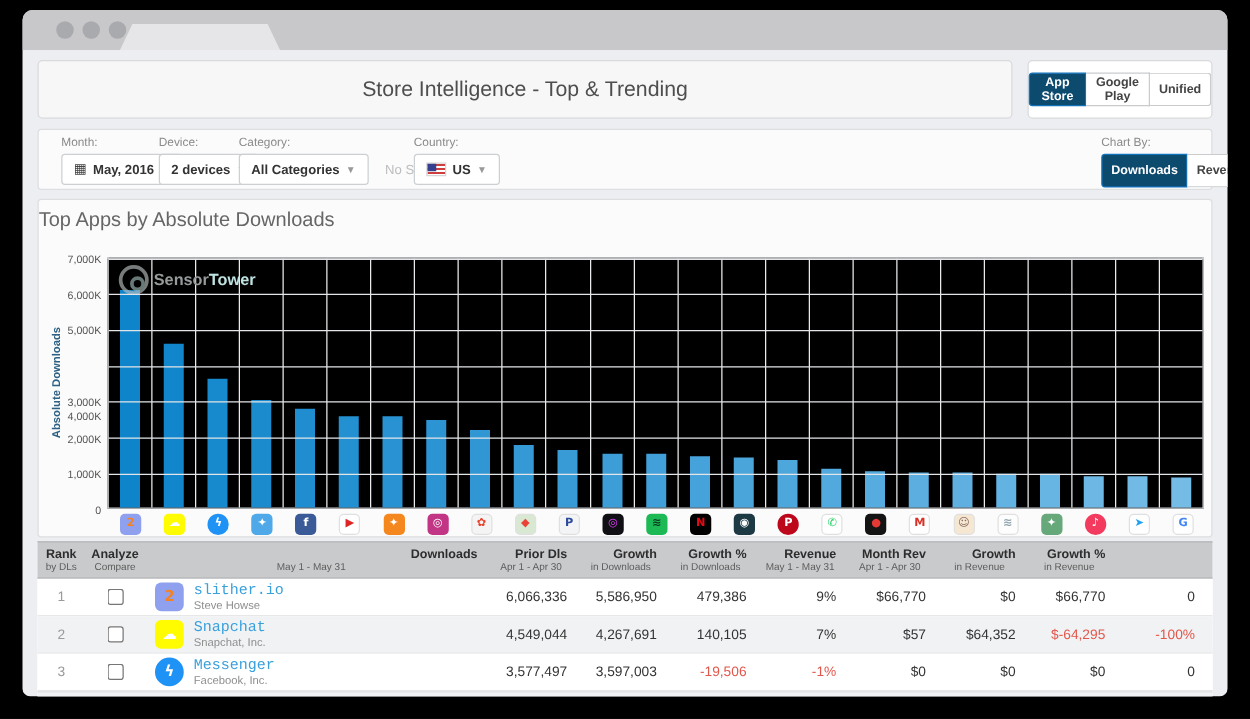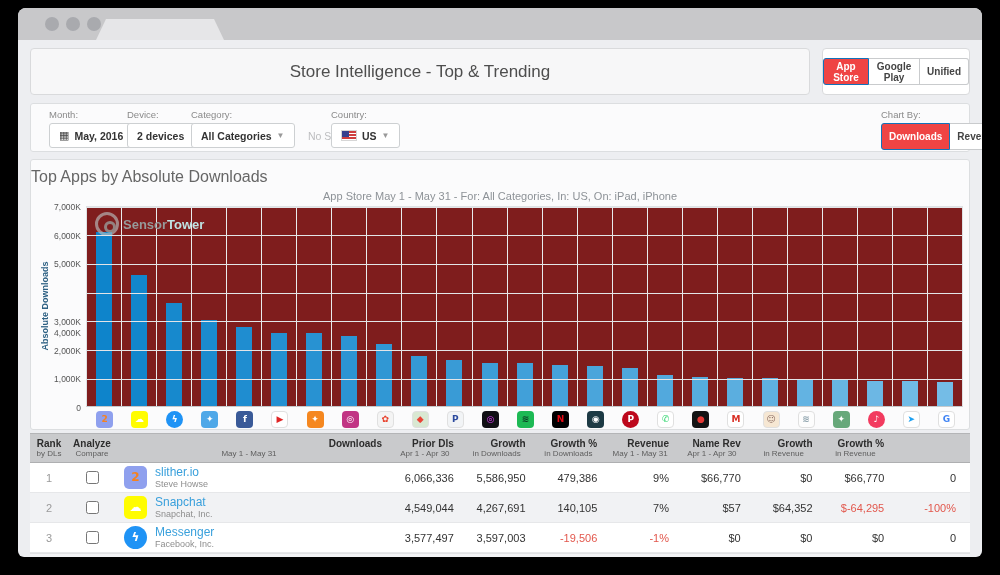--- a/index.html
+++ b/index.html
@@ -17,41 +17,41 @@
   .titlecard{position:absolute;left:12px;top:40px;width:780px;height:47px;background:#f7f7f8;
              border:1px solid #d9dadc;border-radius:4px;display:flex;align-items:center;justify-content:center;}
   .pagetitle{font-size:17px;color:#4e4e4e;}
   .storecard{position:absolute;left:804px;top:40px;width:148px;height:47px;background:#fff;
              border:1px solid #d9dadc;border-radius:4px;display:flex;align-items:center;justify-content:center;}
   .seg{display:flex;}
   .seg .segbtn{height:27px;padding:0 7px;font-size:10px;font-weight:bold;color:#444;background:#fff;
                border:1px solid #c9cbcd;border-left-width:0;cursor:pointer;font-family:inherit;}
   .seg .segbtn:first-child{border-left-width:1px;border-radius:3px 0 0 3px;}
   .seg .segbtn:last-child{border-radius:0 3px 3px 0;}
-  .seg .segbtn.active{background:#ef4444;border-color:#1272ba;color:#fff;}
+  .seg .segbtn.active{background:#0c4a6e;border-color:#1272ba;color:#fff;}
   
   .filtercard{position:absolute;left:12px;top:95px;width:940px;height:49px;background:#fbfbfc;
               border:1px solid #dcdee0;border-radius:3px;}
   .fgroup{position:absolute;top:5px;}
   .flabel{font-size:9.5px;color:#8a8a8a;margin-bottom:3px;}
   .fbtn{display:inline-flex;align-items:center;gap:5px;height:25px;padding:0 9px;background:#fff;
         border:1px solid #cdd0d2;border-radius:3px;font-size:10.5px;font-weight:bold;color:#333;cursor:pointer;
         font-family:inherit;}
   .fbtn .caret{color:#999;font-size:8px;}
   .fbtn.disabled{border:none;background:transparent;color:#bcbdbf;font-weight:normal;cursor:default;}
   .cal{font-size:11px;color:#444;line-height:1;}
   .flag{position:relative;width:16px;height:11px;border:1px solid #d6d6d6;
         background:repeating-linear-gradient(to bottom,#cf3e3e 0 1.6px,#fff 1.6px 3.2px);}
   .flag::before{content:"";position:absolute;left:0;top:0;width:7px;height:6px;background:#35408e;}
   
   .chartcard{position:absolute;left:12px;top:151px;width:940px;height:271px;background:#fbfbfc;
              border:1px solid #dcdee0;border-radius:3px;}
   .ctitle{position:absolute;left:0;top:8px;width:100%;text-align:left;font-size:16px;color:#666;}
   .csub{position:absolute;left:0;top:30px;width:100%;text-align:center;font-size:11px;color:#8d9297;}
-  .plot{position:absolute;left:55px;top:46px;width:877px;height:201px;background:#7f1d1d;
+  .plot{position:absolute;left:55px;top:46px;width:877px;height:201px;background:#000000;
         border:1px solid #dfe2e4;border-bottom:1px solid #c5c9cc;}
   .gridline{position:absolute;left:0;width:100%;height:1px;background:#e3e5e8;}
   .ytick{position:absolute;right:885px;width:46px;text-align:right;font-size:8.5px;color:#555;}
   .ylab{position:absolute;left:14px;top:146px;transform:translate(-50%,-50%) rotate(-90deg);
         white-space:nowrap;font-size:9px;font-weight:bold;color:#2d6083;}
   .slots{position:absolute;left:0;top:0;width:100%;height:100%;display:flex;}
   .slot{position:relative;flex:1;border-right:1px solid #e9ebed;}
   .slot:last-child{border-right:none;}
   .bar{position:absolute;left:50%;bottom:0;width:16px;transform:translateX(-50%);}
   .iconrow{position:absolute;left:56px;top:251px;width:877px;display:flex;}
@@ -78,21 +78,21 @@
   .trow.alt{background:#f1f2f4;}
   .td{font-size:11px;color:#333;text-align:right;padding-right:14px;}
   .td.neg{color:#e2574c;}
   .rank{font-size:11px;color:#9a9a9a;text-align:center;padding:0;}
   .ckcell{display:flex;justify-content:center;}
   .ck{width:13px;height:13px;margin:0;accent-color:#999;}
   .appcell{display:flex;align-items:center;gap:8px;padding-left:8px;}
   .tappicon{width:23px;height:23px;border-radius:5px;display:flex;align-items:center;justify-content:center;
             font-family:"DejaVu Sans",sans-serif;font-size:12px;font-weight:bold;line-height:1;}
   .tappicon.circ{border-radius:50%;}
-  .appname{font-size:12px;color:#39a0dc;line-height:1.1;cursor:pointer;}
+  .appname{font-size:12px;color:#39a0dc;line-height:1.1;cursor:pointer;font-family:Liberation Mono, monospace;}
   .pub{font-size:9px;color:#8e8e8e;line-height:1.2;}
   .tfoot{height:9px;background:#f2f3f5;border-top:1px solid #e0e1e3;}
 </style>
 </head>
 <body>
 
 <div class="stage">
   <div class="window">
 
     <div class="chrome">
@@ -152,21 +152,20 @@
         <div class="flabel">Chart By:</div>
         <div class="seg" id="chartBySeg">
             <button class="segbtn active">Downloads</button>
             <button class="segbtn">Revenue</button>
           </div>
       </div>
     </div>
 
     <div class="chartcard">
       <div class="ctitle">Top Apps by Absolute Downloads</div>
-      <div class="csub">App Store May 1 - May 31 - For: All Categories, In: US, On: iPad, iPhone</div>
       <div class="ylab">Absolute Downloads</div>
       <div class="plot" id="plot">
         <div class="slots" id="slots">
             <div class="slot">
               <div class="bar" style="height: 174.2px; background: rgb(14, 132, 203);"></div>
             </div>
             <div class="slot">
               <div class="bar" style="height: 130.6px; background: rgb(18, 134, 204);"></div>
             </div>
             <div class="slot">
@@ -415,21 +414,21 @@
           </div>
           <div class="th ">
             <div class="t">Growth %</div>
             <div class="s">in Downloads</div>
           </div>
           <div class="th ">
             <div class="t">Revenue</div>
             <div class="s">May 1 - May 31</div>
           </div>
           <div class="th ">
-            <div class="t">Name Rev</div>
+            <div class="t">Month Rev</div>
             <div class="s">Apr 1 - Apr 30</div>
           </div>
           <div class="th ">
             <div class="t">Growth</div>
             <div class="s">in Revenue</div>
           </div>
           <div class="th ">
             <div class="t">Growth %</div>
             <div class="s">in Revenue</div>
           </div>

